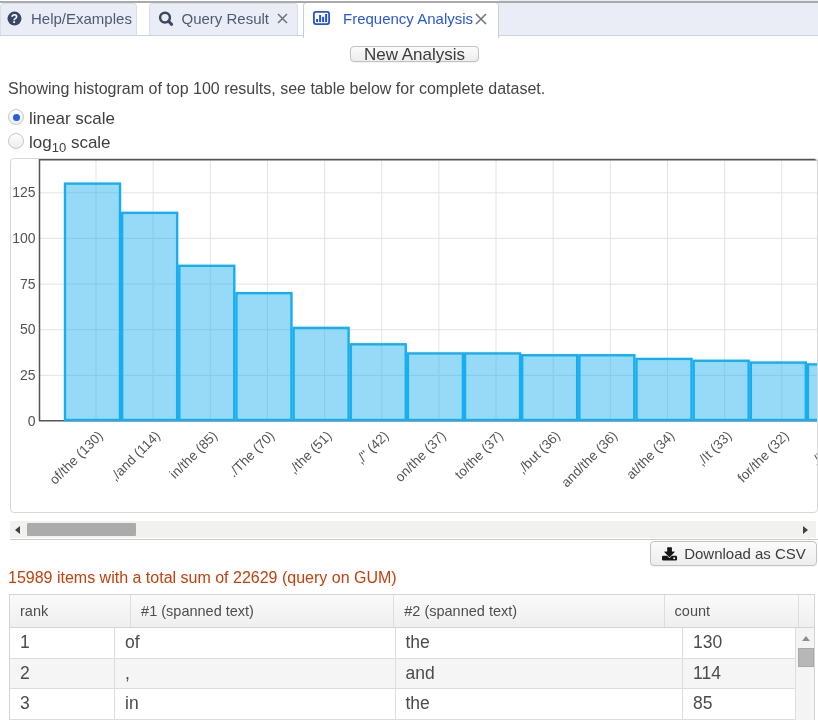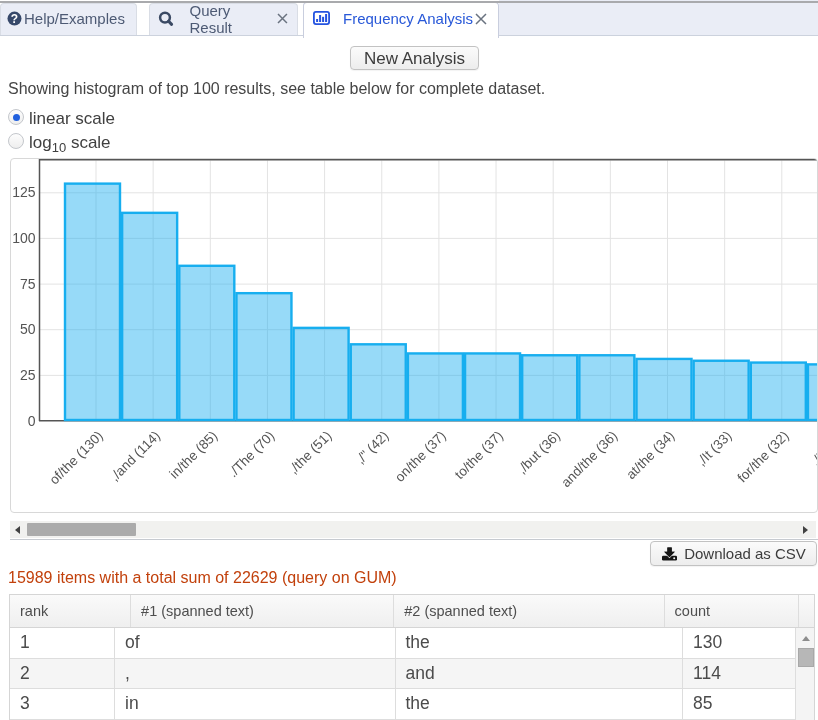--- a/index.html
+++ b/index.html
@@ -15,21 +15,21 @@
        background:#eaedf6;font-size:15px;color:#4d5a74;}
   .tab .ico{flex:0 0 auto;}
   .tab1{left:0;top:3px;width:137px;height:32px;}
   .tab2{left:148.5px;top:3px;width:149px;height:32px;}
   .tab3{left:303px;top:2px;width:196px;height:36px;background:#fff;border-color:#c9cede;color:#2858d8;z-index:5;padding-bottom:4px;}
   .xbtn{margin-left:auto;margin-right:0;}
   
   .btn{box-sizing:border-box;display:flex;align-items:center;justify-content:center;
        border:1px solid #c2c2c2;border-radius:4px;background:linear-gradient(#fbfbfb,#ededed);
        color:#3c3c3c;box-shadow:0 1px 1px rgba(0,0,0,0.05);}
-  .newbtn{left:350px;top:46px;width:129px;height:24px;font-size:17px;padding-top:2px;box-sizing:border-box;}
+  .newbtn{left:350px;top:46px;width:129px;height:16px;font-size:17px;padding-top:2px;box-sizing:border-box;}
   .dlbtn{left:650px;top:541px;width:167px;height:25px;font-size:15px;gap:7px;padding-left:1px;}
   
   .p1{left:8px;top:80px;font-size:16px;color:#454545;}
   .p2{left:8px;top:569px;font-size:16px;color:#c2410c;}
   
   .radio{box-sizing:border-box;width:16px;height:16px;border-radius:50%;
          border:1px solid #c4c7cc;background:linear-gradient(#fdfdfd,#eeeeee);}
   .radio.sel::after{content:"";position:absolute;left:3.5px;top:3.5px;width:7px;height:7px;border-radius:50%;background:#2160de;}
   .rlbl{font-size:17px;color:#404040;}
   sub{font-size:13px;}
@@ -60,29 +60,29 @@
 
   <div class="abs topline" style="left:0;width:818px;"></div>
   <div class="abs barfill"></div>
   <div class="abs barbottom"></div>
 
   <div class="abs tab tab1">
     <svg class="ico" style="margin-left:6px;position:relative;top:-0.5px" width="15" height="15" viewBox="0 0 15 15">
       <circle cx="7.5" cy="7.6" r="7" fill="#36486a"></circle>
       <text x="7.3" y="11.8" text-anchor="middle" font-size="12" font-weight="bold" fill="#fff" font-family="Liberation Sans">?</text>
     </svg>
-    <span style="margin-left:2px">Help/Examples</span>
+    <span style="margin-left:9px">Help/Examples</span>
   </div>
 
   <div class="abs tab tab2">
     <svg class="ico" style="margin-left:8px" width="16" height="16" viewBox="0 0 16 16">
       <circle cx="7" cy="6.6" r="4.9" fill="none" stroke="#3b4a64" stroke-width="2.5"></circle>
       <line x1="10.6" y1="10.2" x2="13.6" y2="13.4" stroke="#3b4a64" stroke-width="3" stroke-linecap="round"></line>
     </svg>
-    <span style="margin-left:16px">Query Result</span>
+    <span style="margin-left:8px">Query Result</span>
     <svg class="xbtn" style="margin-right:9px" width="11" height="11" viewBox="0 0 11 11">
       <path d="M1 1 L10 10 M10 1 L1 10" stroke="#6a7380" stroke-width="1.5"></path>
     </svg>
   </div>
 
   <div class="abs tab tab3">
     <svg class="ico" style="margin-left:9px;position:relative;top:-1px" width="17" height="14" viewBox="0 0 17 14">
       <rect x="0.9" y="0.9" width="15.2" height="12.2" rx="2" fill="none" stroke="#2453e0" stroke-width="1.8"></rect>
       <rect x="3.1" y="8" width="2" height="3" fill="#2453e0"></rect>
       <rect x="6.1" y="4" width="2" height="7" fill="#2453e0"></rect>

